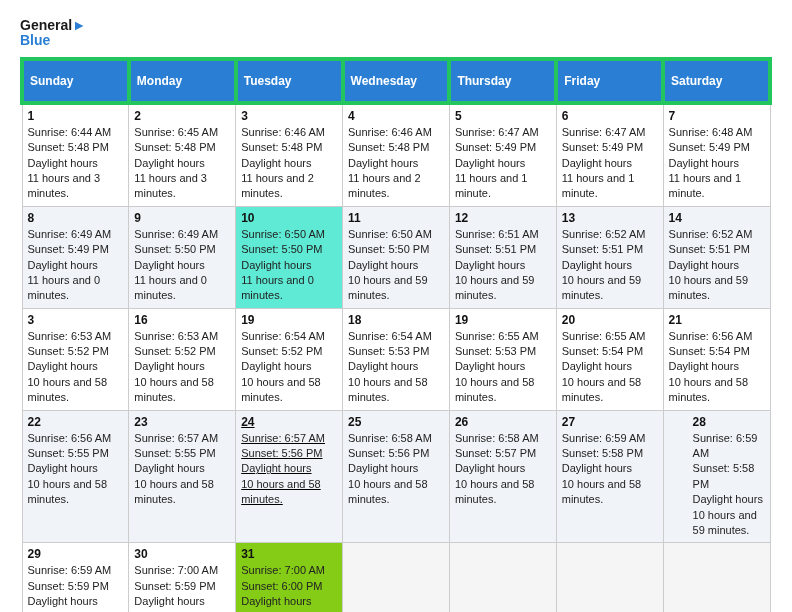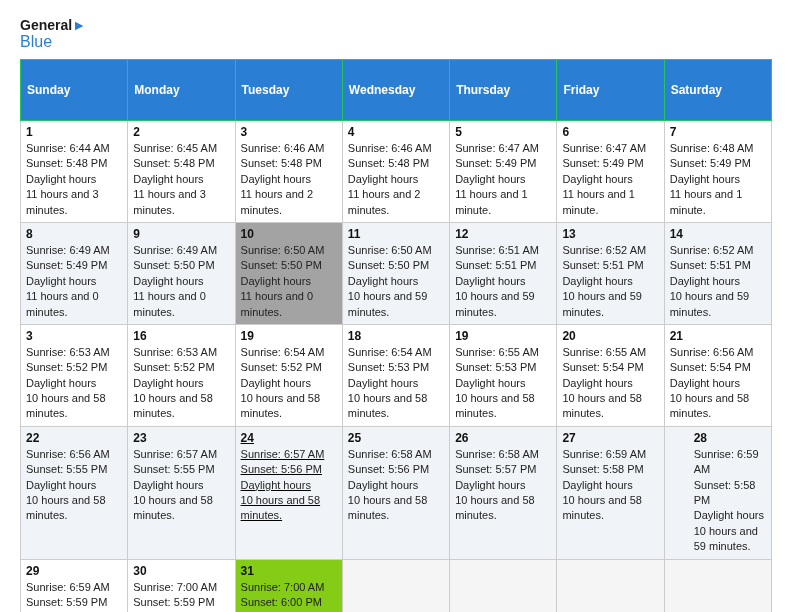--- a/index.html
+++ b/index.html
@@ -46,22 +46,22 @@
       width: 100%;
       border-collapse: collapse;
       table-layout: fixed;
     }
     th {
       background-color: #2a7fd4;
       color: #fff;
       font-size: 12px;
       font-weight: bold;
       text-align: left;
-      padding: 23px 6px;
-      border: 1px solid #22c55e;
+      padding: 13px 6px;
+      border: 4px solid #22c55e;
     }
     td {
       border: 1px solid #ccc;
       vertical-align: top;
       padding: 4px 5px;
       height: 82px;
       background: #fff;
     }
     td.empty {
       background: #f5f5f5;
@@ -86,21 +86,21 @@
     }
   </style>
 </head>
 <body>
 
 <div class="page">
   <div class="header">
     <div class="logo">
   <div style="line-height:1.1;font-family:Arial,sans-serif;">
     <div style="font-size:14px;font-weight:bold;color:#1a1a1a;">General<span style="color:#2a7fd4;">►</span></div>
-    <div style="font-size:16px;font-weight:normal;color:#2a7fd4;">Blue</div>
+    <div style="font-size:14px;font-weight:bold;color:#2a7fd4;">Blue</div>
   </div>
 </div>
     <div class="title-block">
       <div class="month-title"></div>
       <div class="location"></div>
     </div>
   </div>
 
   <table>
     <thead>
@@ -147,21 +147,21 @@
         </tr>
         <tr>
           <td style="background: rgb(240, 244, 248);">
             <span class="day-num">8</span>
 <div class="day-info">Sunrise: 6:49 AM<br>Sunset: 5:49 PM<br>Daylight hours<br>11 hours and 0 minutes.</div>
           </td>
           <td style="background: rgb(240, 244, 248);">
             <span class="day-num">9</span>
 <div class="day-info">Sunrise: 6:49 AM<br>Sunset: 5:50 PM<br>Daylight hours<br>11 hours and 0 minutes.</div>
           </td>
-          <td style="background: #a3a3a3;">
+          <td style="background: #5eead4;">
             <span class="day-num">10</span>
 <div class="day-info">Sunrise: 6:50 AM<br>Sunset: 5:50 PM<br>Daylight hours<br>11 hours and 0 minutes.</div>
           </td>
           <td style="background: rgb(240, 244, 248);">
             <span class="day-num">11</span>
 <div class="day-info">Sunrise: 6:50 AM<br>Sunset: 5:50 PM<br>Daylight hours<br>10 hours and 59 minutes.</div>
           </td>
           <td style="background: rgb(240, 244, 248);">
             <span class="day-num">12</span>
 <div class="day-info">Sunrise: 6:51 AM<br>Sunset: 5:51 PM<br>Daylight hours<br>10 hours and 59 minutes.</div>

